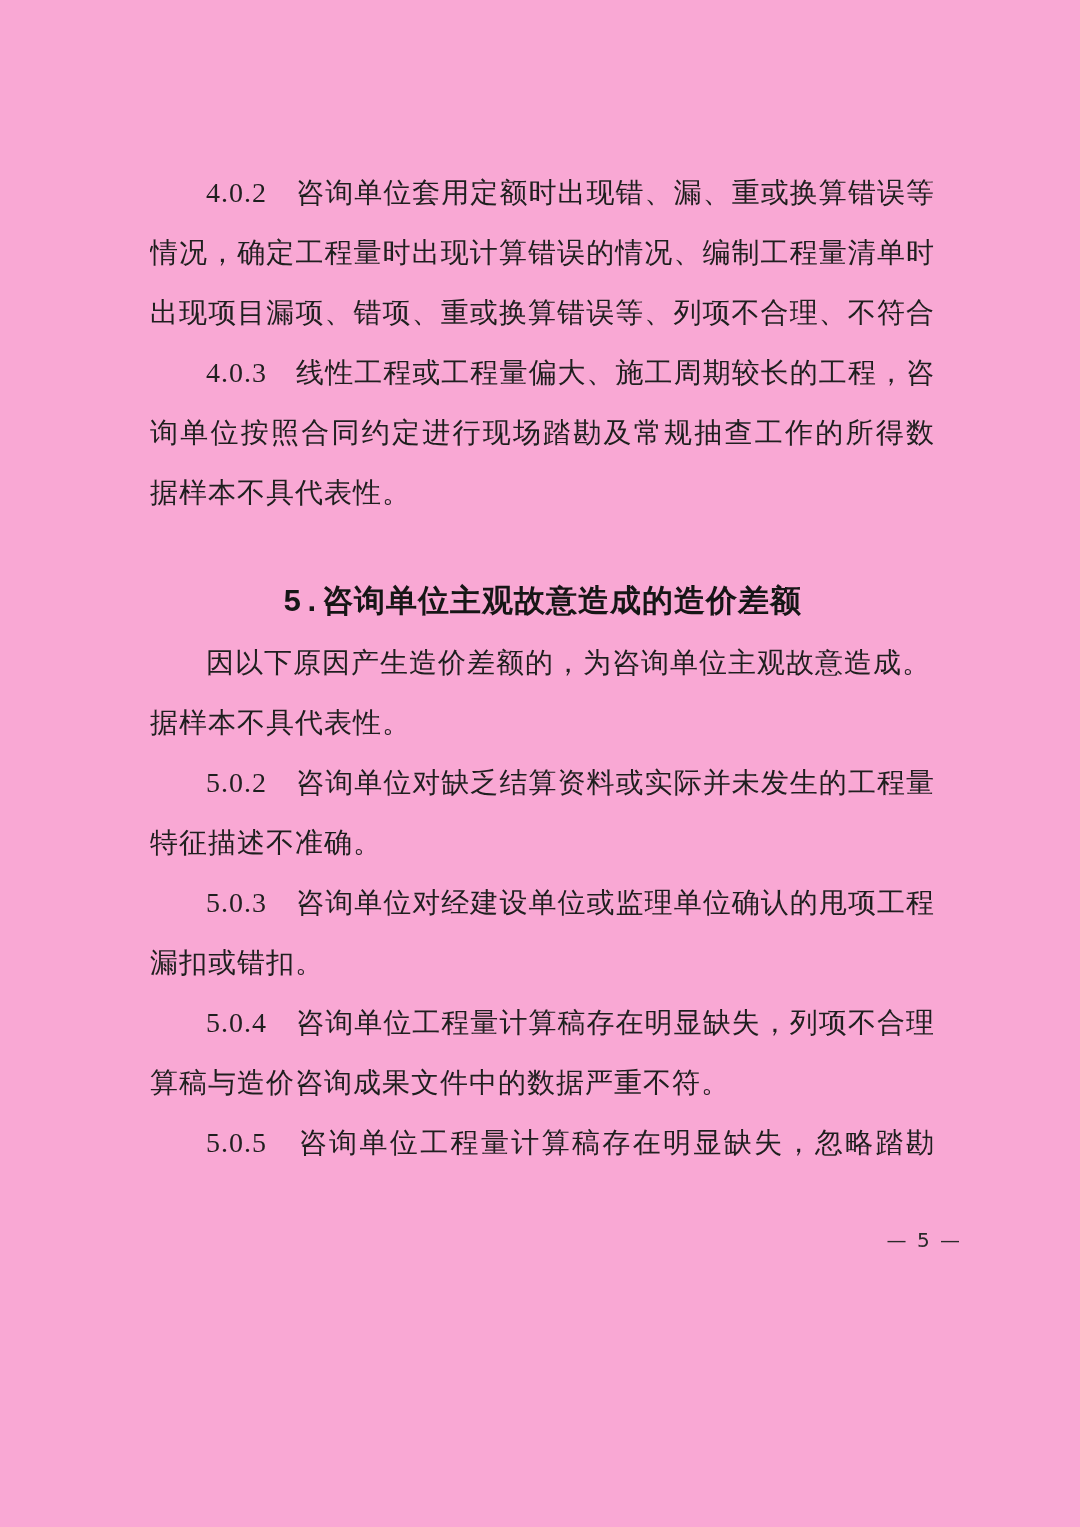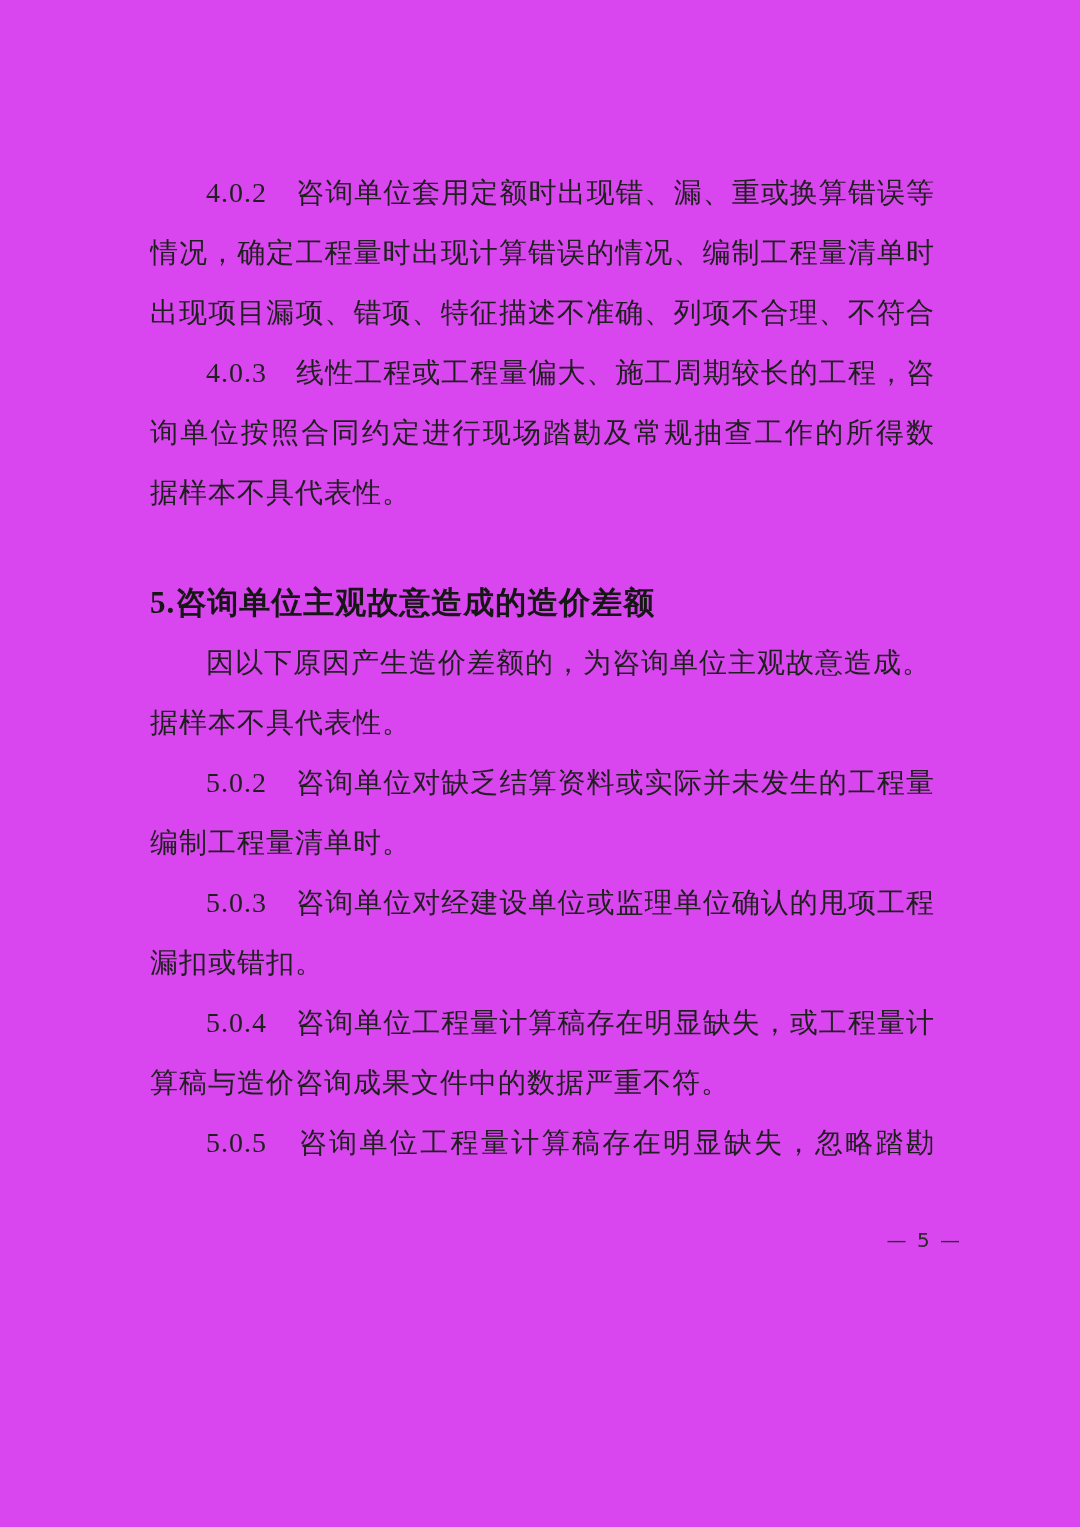--- a/index.html
+++ b/index.html
@@ -4,21 +4,21 @@
 <style>
   html, body {
     margin: 0;
     padding: 0;
     background: #ffffff;
   }
   .page {
     position: relative;
     width: 1080px;
     height: 1527px;
-    background: #d946ef;
+    background: #f9a8d4;
     font-family: "Liberation Serif", "DejaVu Serif", serif;
     color: #1f1f1f;
     overflow: hidden;
   }
   .body-text {
     padding: 163px 145px 0 150px;
   }
   .line {
     height: 60px;
     line-height: 60px;
@@ -35,21 +35,22 @@
     width: 100%;
     height: 0;
   }
   .indent {
     text-indent: 56px;
   }
   .heading {
     margin: 50px 0 0 0;
     height: 60px;
     line-height: 60px;
-    font-family: Liberation Serif, serif;
+    text-align: center;
+    font-family: Liberation Mono, monospace;
     font-weight: 700;
     font-size: 31px;
     letter-spacing: 1px;
     color: #161616;
   }
   .footer {
     margin-top: 38px;
     height: 58px;
     line-height: 58px;
     text-align: right;
@@ -62,49 +63,49 @@
 </style>
 </head>
 <body>
 
 <div class="page">
   <div class="body-text">
 
     <div class="para">
       <div class="line justify indent">4.0.2　咨询单位套用定额时出现错、漏、重或换算错误等</div>
       <div class="line justify">情况，确定工程量时出现计算错误的情况、编制工程量清单时</div>
-      <div class="line justify">出现项目漏项、错项、特征描述不准确、列项不合理、不符合</div>
+      <div class="line justify">出现项目漏项、错项、重或换算错误等、列项不合理、不符合</div>
     </div>
 
     <div class="para">
       <div class="line justify indent">4.0.3　线性工程或工程量偏大、施工周期较长的工程，咨</div>
       <div class="line justify">询单位按照合同约定进行现场踏勘及常规抽查工作的所得数</div>
       <div class="line">据样本不具代表性。</div>
     </div>
 
     <div class="heading">5.咨询单位主观故意造成的造价差额</div>
 
     <div class="line indent">因以下原因产生造价差额的，为咨询单位主观故意造成。</div>
 
     <div class="para">
       <div class="line">据样本不具代表性。</div>
     </div>
 
     <div class="para">
       <div class="line justify indent">5.0.2　咨询单位对缺乏结算资料或实际并未发生的工程量</div>
-      <div class="line">编制工程量清单时。</div>
+      <div class="line">特征描述不准确。</div>
     </div>
 
     <div class="para">
       <div class="line justify indent">5.0.3　咨询单位对经建设单位或监理单位确认的甩项工程</div>
       <div class="line">漏扣或错扣。</div>
     </div>
 
     <div class="para">
-      <div class="line justify indent">5.0.4　咨询单位工程量计算稿存在明显缺失，或工程量计</div>
+      <div class="line justify indent">5.0.4　咨询单位工程量计算稿存在明显缺失，列项不合理</div>
       <div class="line">算稿与造价咨询成果文件中的数据严重不符。</div>
     </div>
 
     <div class="para">
       <div class="line justify indent">5.0.5　咨询单位工程量计算稿存在明显缺失，忽略踏勘</div>
     </div>
 
   </div>
 
   <div class="footer">— 5 —</div>

